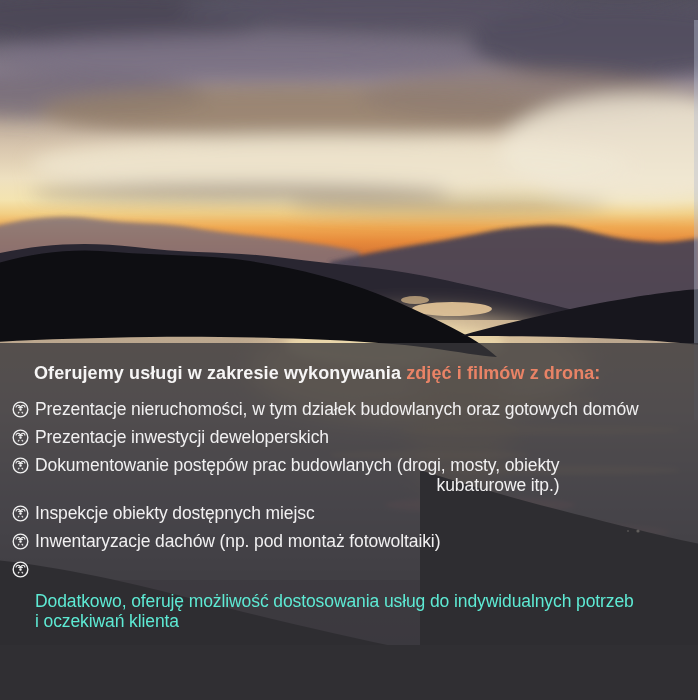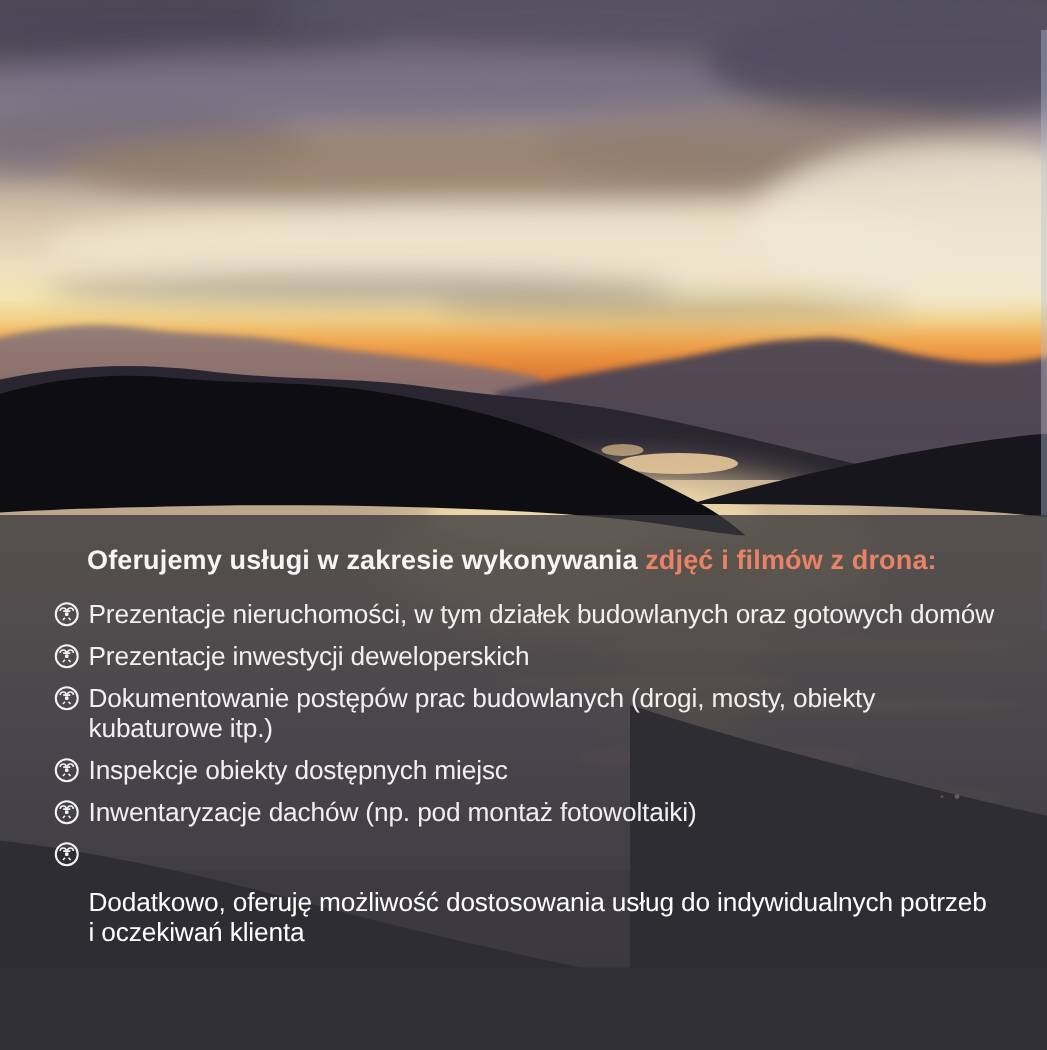--- a/index.html
+++ b/index.html
@@ -5,43 +5,44 @@
   html,body{margin:0;padding:0;background:#222;}
   .stage{
     position:relative;width:698px;height:700px;overflow:hidden;
     font-family:"Liberation Sans",sans-serif;
   }
   .stage svg.scene{position:absolute;inset:0;display:block;}
   
   .overlay{
     position:absolute;left:0;right:0;top:343px;bottom:0;
     background:rgba(56,55,59,0.78);
-    padding:15px 26px 0 36px;
+    padding:15px 26px 0 12px;
     box-sizing:border-box;
     color:#f2f1f2;
   }
   .title{
     margin:3px 0 0 22px;
     font-size:18px;font-weight:bold;line-height:24px;
     color:#f6f5f5;letter-spacing:.1px;
   }
   .title .accent{color:#e98366;}
   .service-list{list-style:none;margin:14px 0 0 0;padding:0;}
   .service-item{
     display:flex;align-items:flex-start;gap:6px;
     margin-bottom:8px;
+    text-align:right;
   }
   .service-item .icon{flex:0 0 17px;margin-top:2px;line-height:0;}
   .service-text{
     font-size:17.5px;line-height:20px;color:#f1f0f1;
     white-space:pre-line;letter-spacing:-0.1px;
   }
   .footnote{
     margin:13px 0 0 23px;width:606px;
-    font-size:17.5px;line-height:20px;color:#ffffff;
+    font-size:17.5px;line-height:20px;color:#5eead4;
     white-space:pre-line;letter-spacing:-0.1px;
   }
 </style>
 </head>
 <body>
 
 <div class="stage">
 
   <svg class="scene" viewBox="0 0 698 700" aria-hidden="true">
     <defs>

